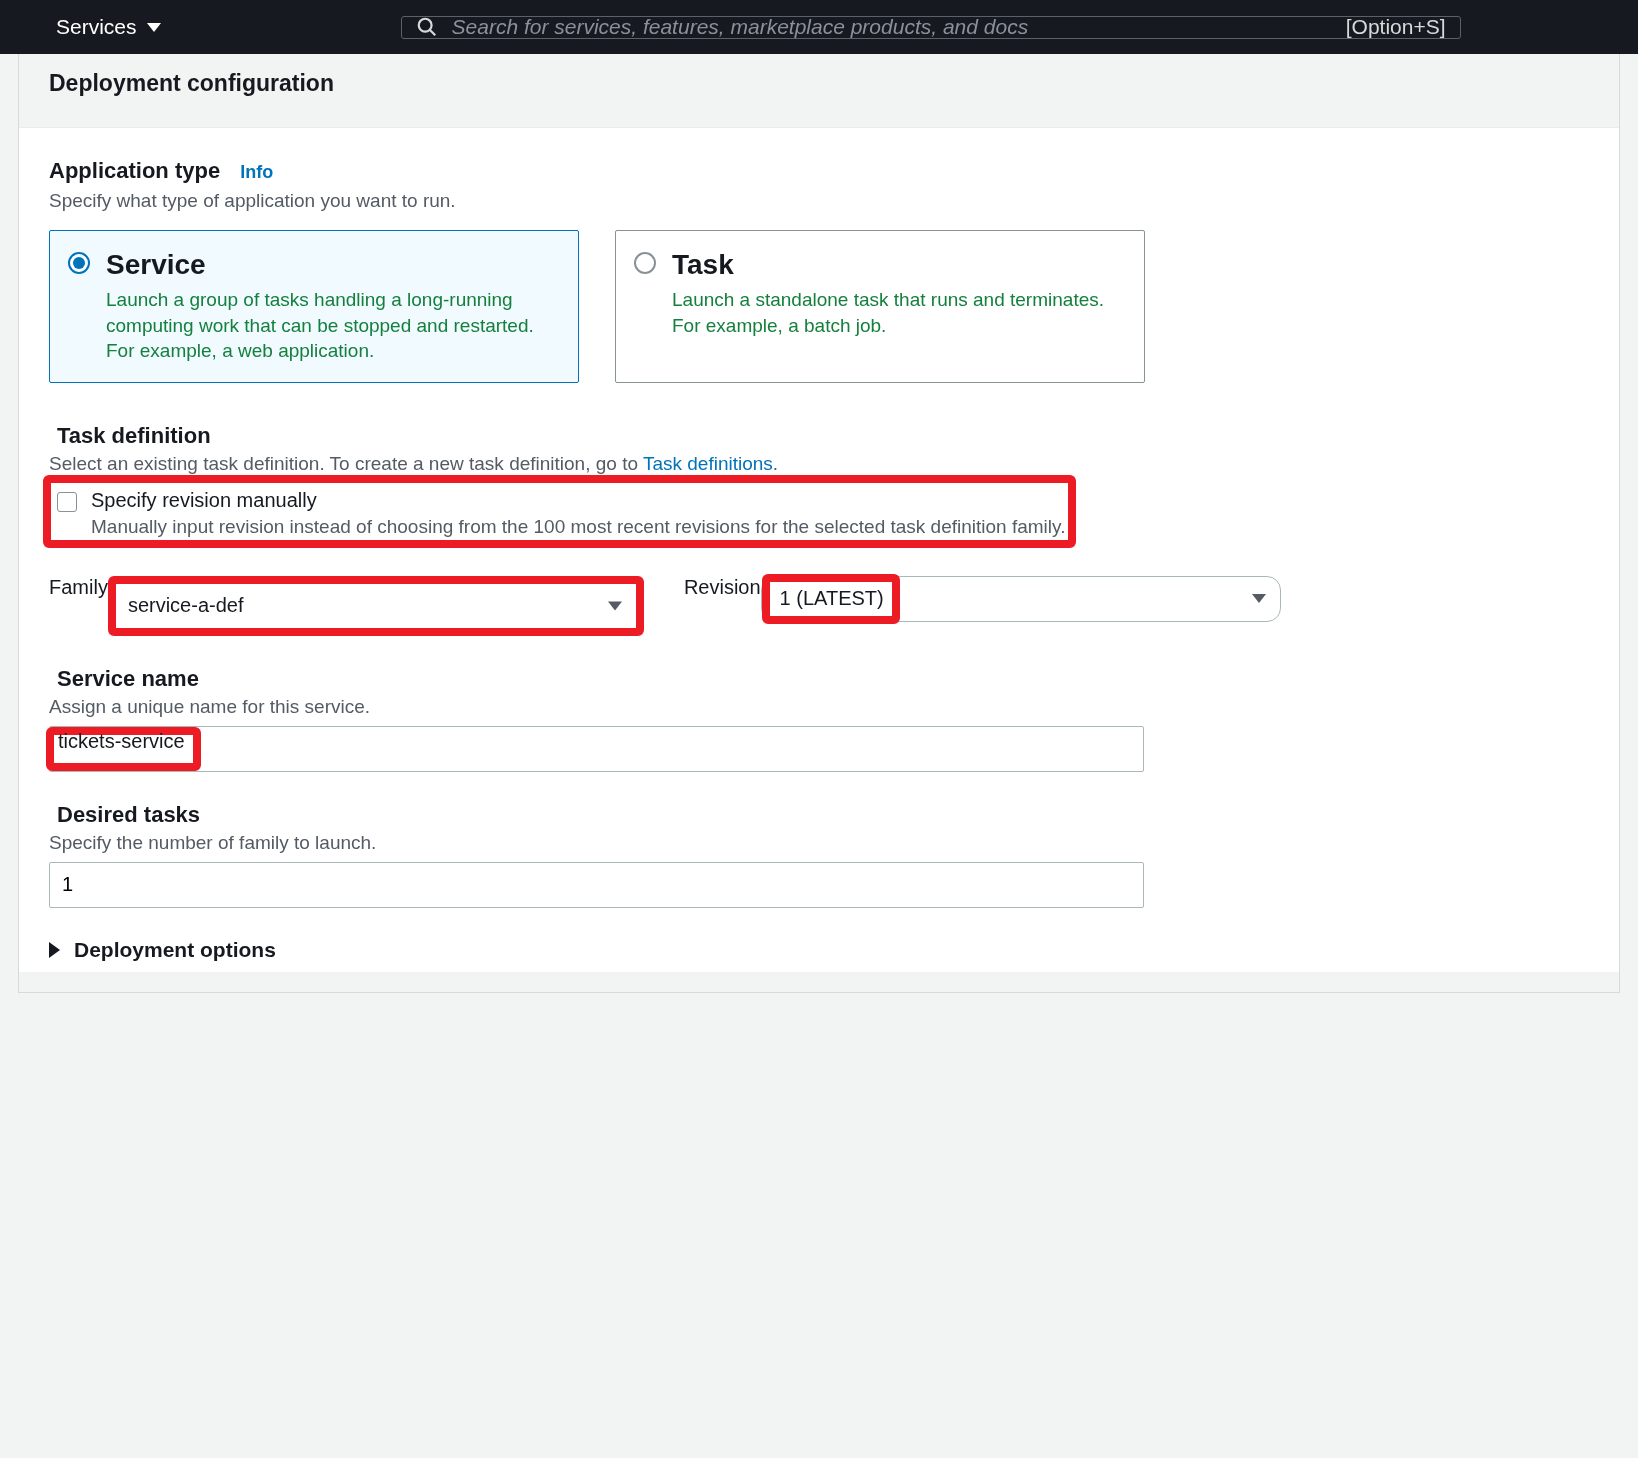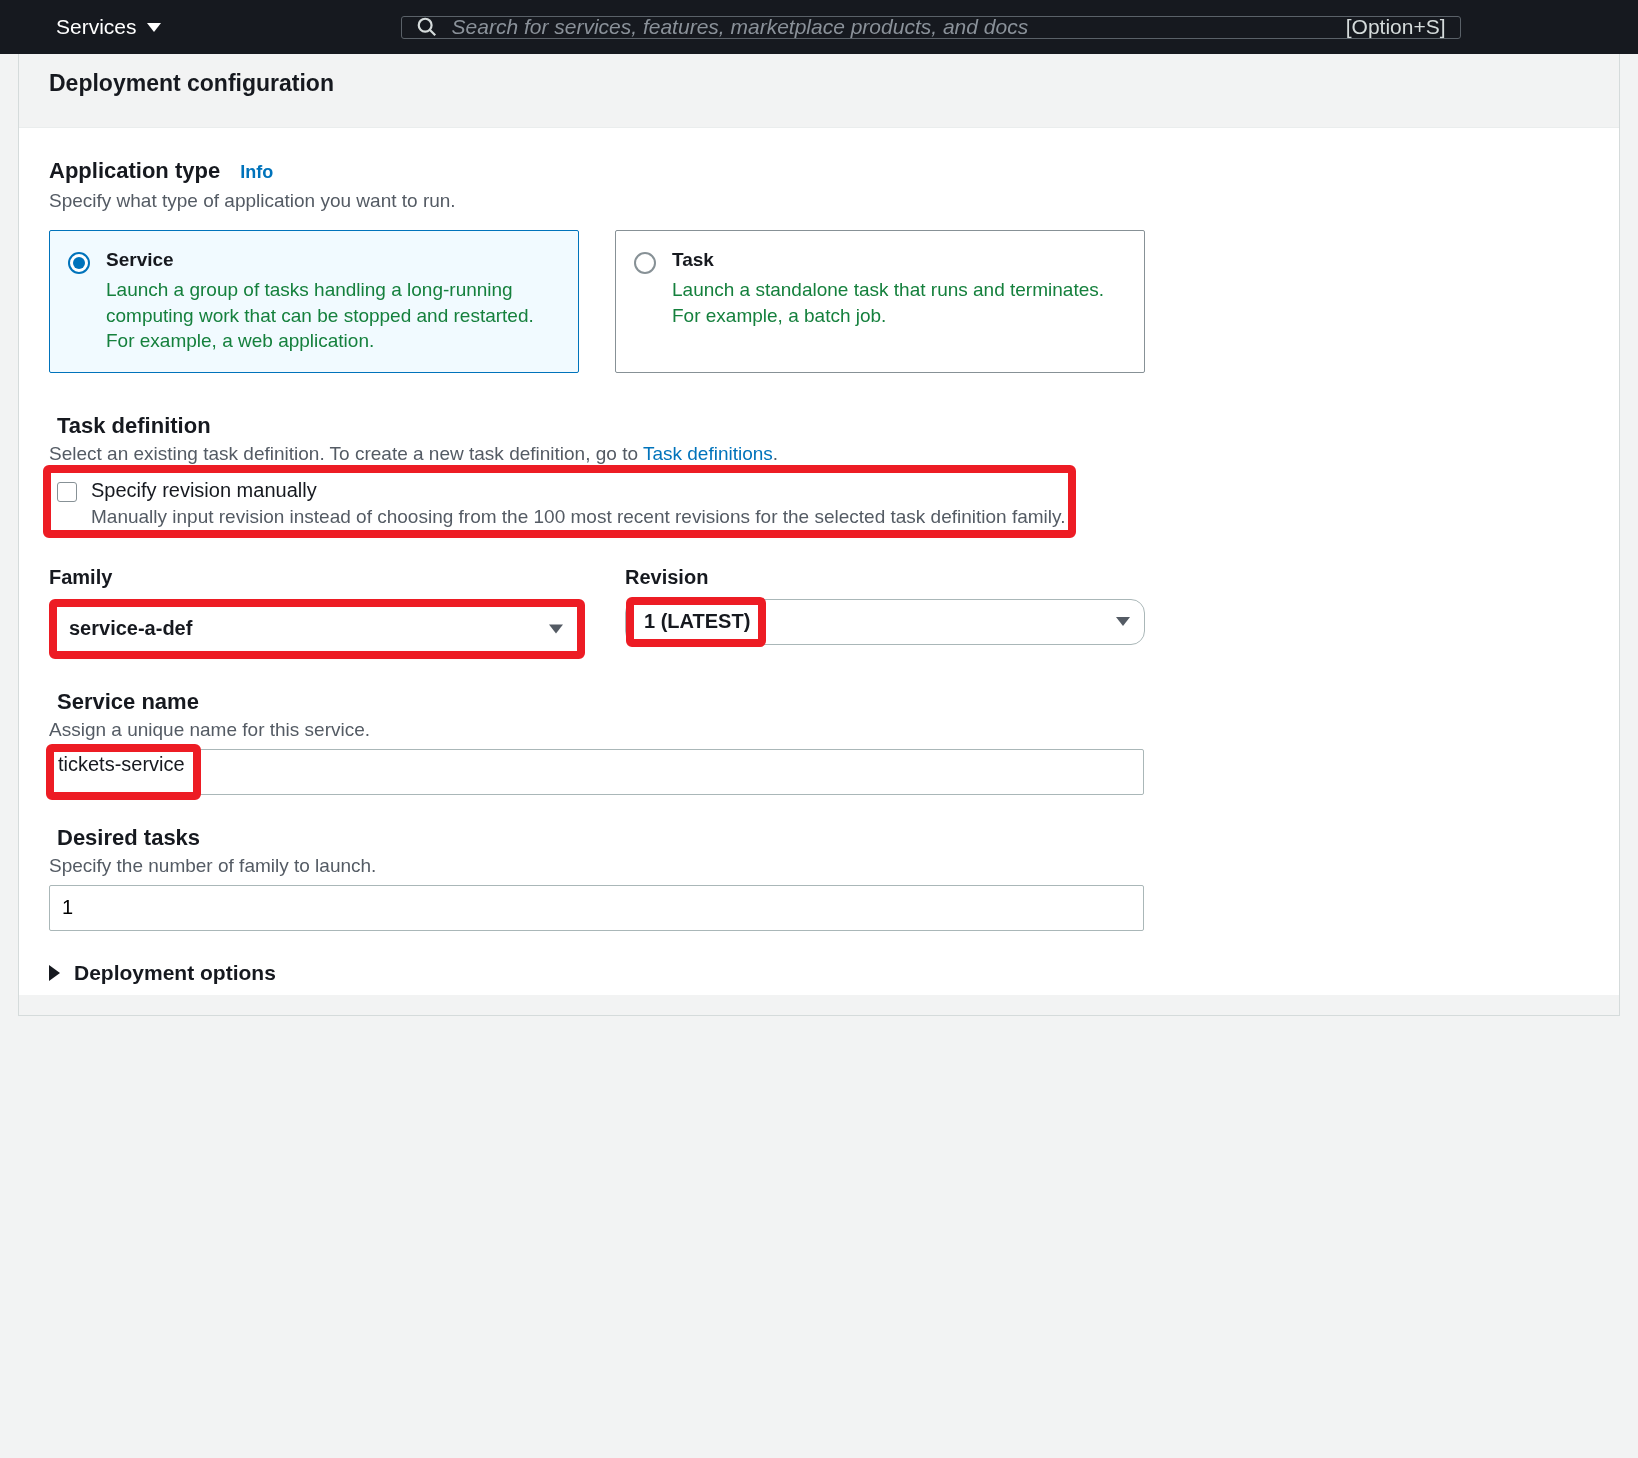--- a/index.html
+++ b/index.html
@@ -126,21 +126,21 @@
   }
   .tile.selected .radio::after {
     content: "";
     position: absolute;
     left: 3px; top: 3px;
     width: 12px; height: 12px;
     border-radius: 50%;
     background: #0073bb;
   }
   .tile-body .tile-title {
-    font-size: 19px;
+    font-size: 28px;
     font-weight: 700;
     margin-bottom: 6px;
   }
   .tile-body .tile-desc {
     font-size: 19px;
     color: #15803d;
     line-height: 1.35;
   }
   
   .subsection { margin-bottom: 30px; }
@@ -160,21 +160,21 @@
     border-radius: 3px;
     flex-shrink: 0;
     margin-top: 3px;
     cursor: pointer;
     background: #fff;
   }
   .checkbox-label { font-size: 20px; }
   .checkbox-hint { color: #545b64; font-size: 19px; margin-top: 4px; max-width: 1030px;}
   
   .form-row { display: flex; gap: 40px; margin-top: 28px; }
-  .form-col { display: flex; flex-direction: column; font-weight: bold; }
+  .form-col { display: flex; flex-direction: row; }
   .field-label { font-size: 20px; margin-bottom: 10px; }
   .select-wrap { position: relative; display:inline-block; }
   .select, .text-input {
     border: 1px solid #aab7b8;
     border-radius: 2px;
     height: 46px;
     padding: 0 38px 0 12px;
     font-size: 20px;
     background: #fff;
     color: #16191f;
@@ -204,21 +204,21 @@
   }
   .rev-text { padding-left: 4px; font-size: 20px; }
   .tri-rev {
     margin-left: auto;
     margin-right: 14px;
     width: 0; height: 0;
     border-left: 7px solid transparent;
     border-right: 7px solid transparent;
     border-top: 9px solid #545b64;
   }
-  .hl-svcname { padding: 2px 8px 17px 4px; display:inline-flex; align-items:center; height:56px; margin-left:-4px; }
+  .hl-svcname { padding: 2px 8px 17px 4px; display:inline-flex; align-items:center; height:44px; margin-left:-4px; }
   .svcname-text { font-size: 20px; }
   .svcname-wrap {
     border: 1px solid #aab7b8;
     border-radius: 2px;
     height: 46px;
     width: 1095px;
     display:flex;
     align-items:center;
     background:#fff;
     margin-top:8px;

